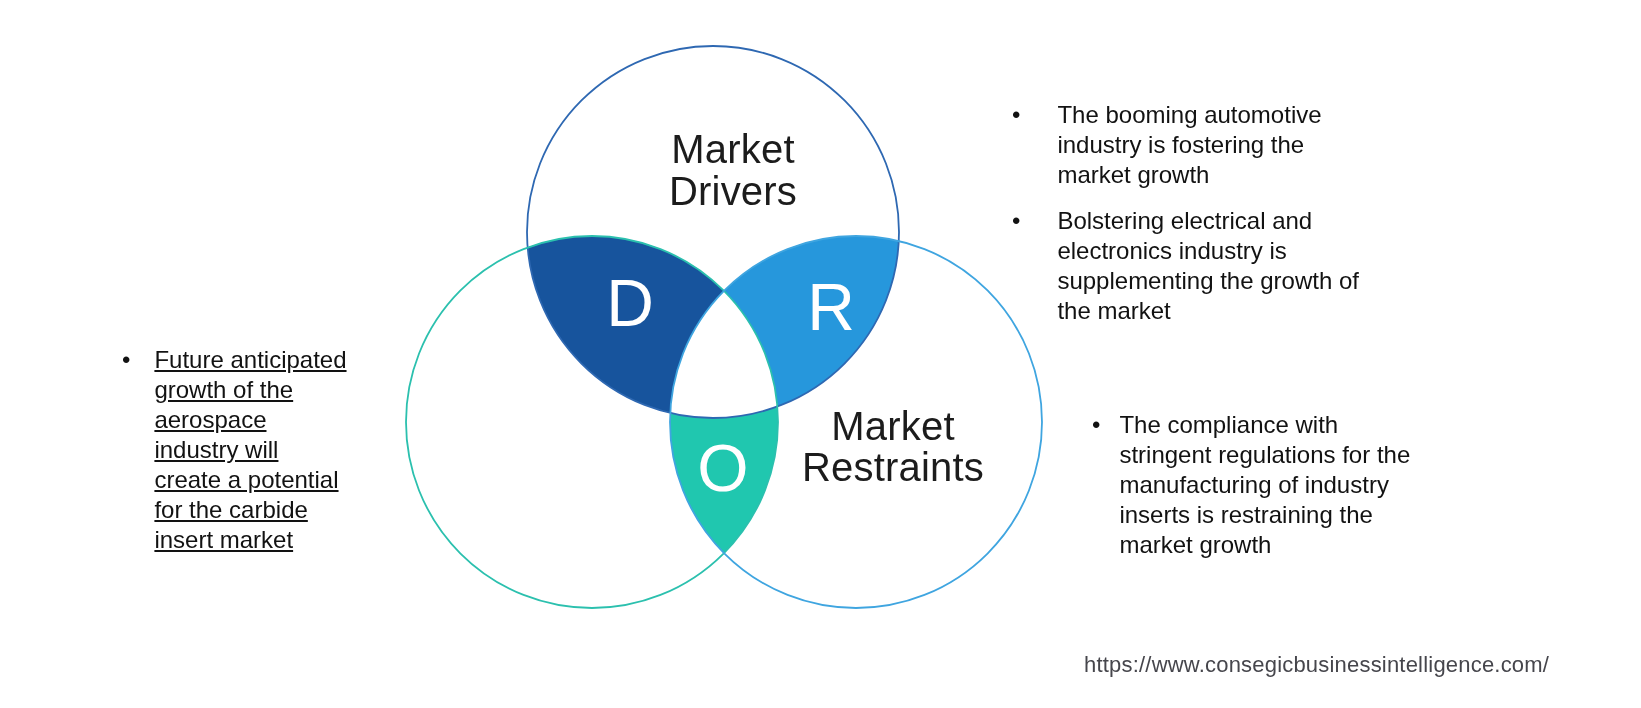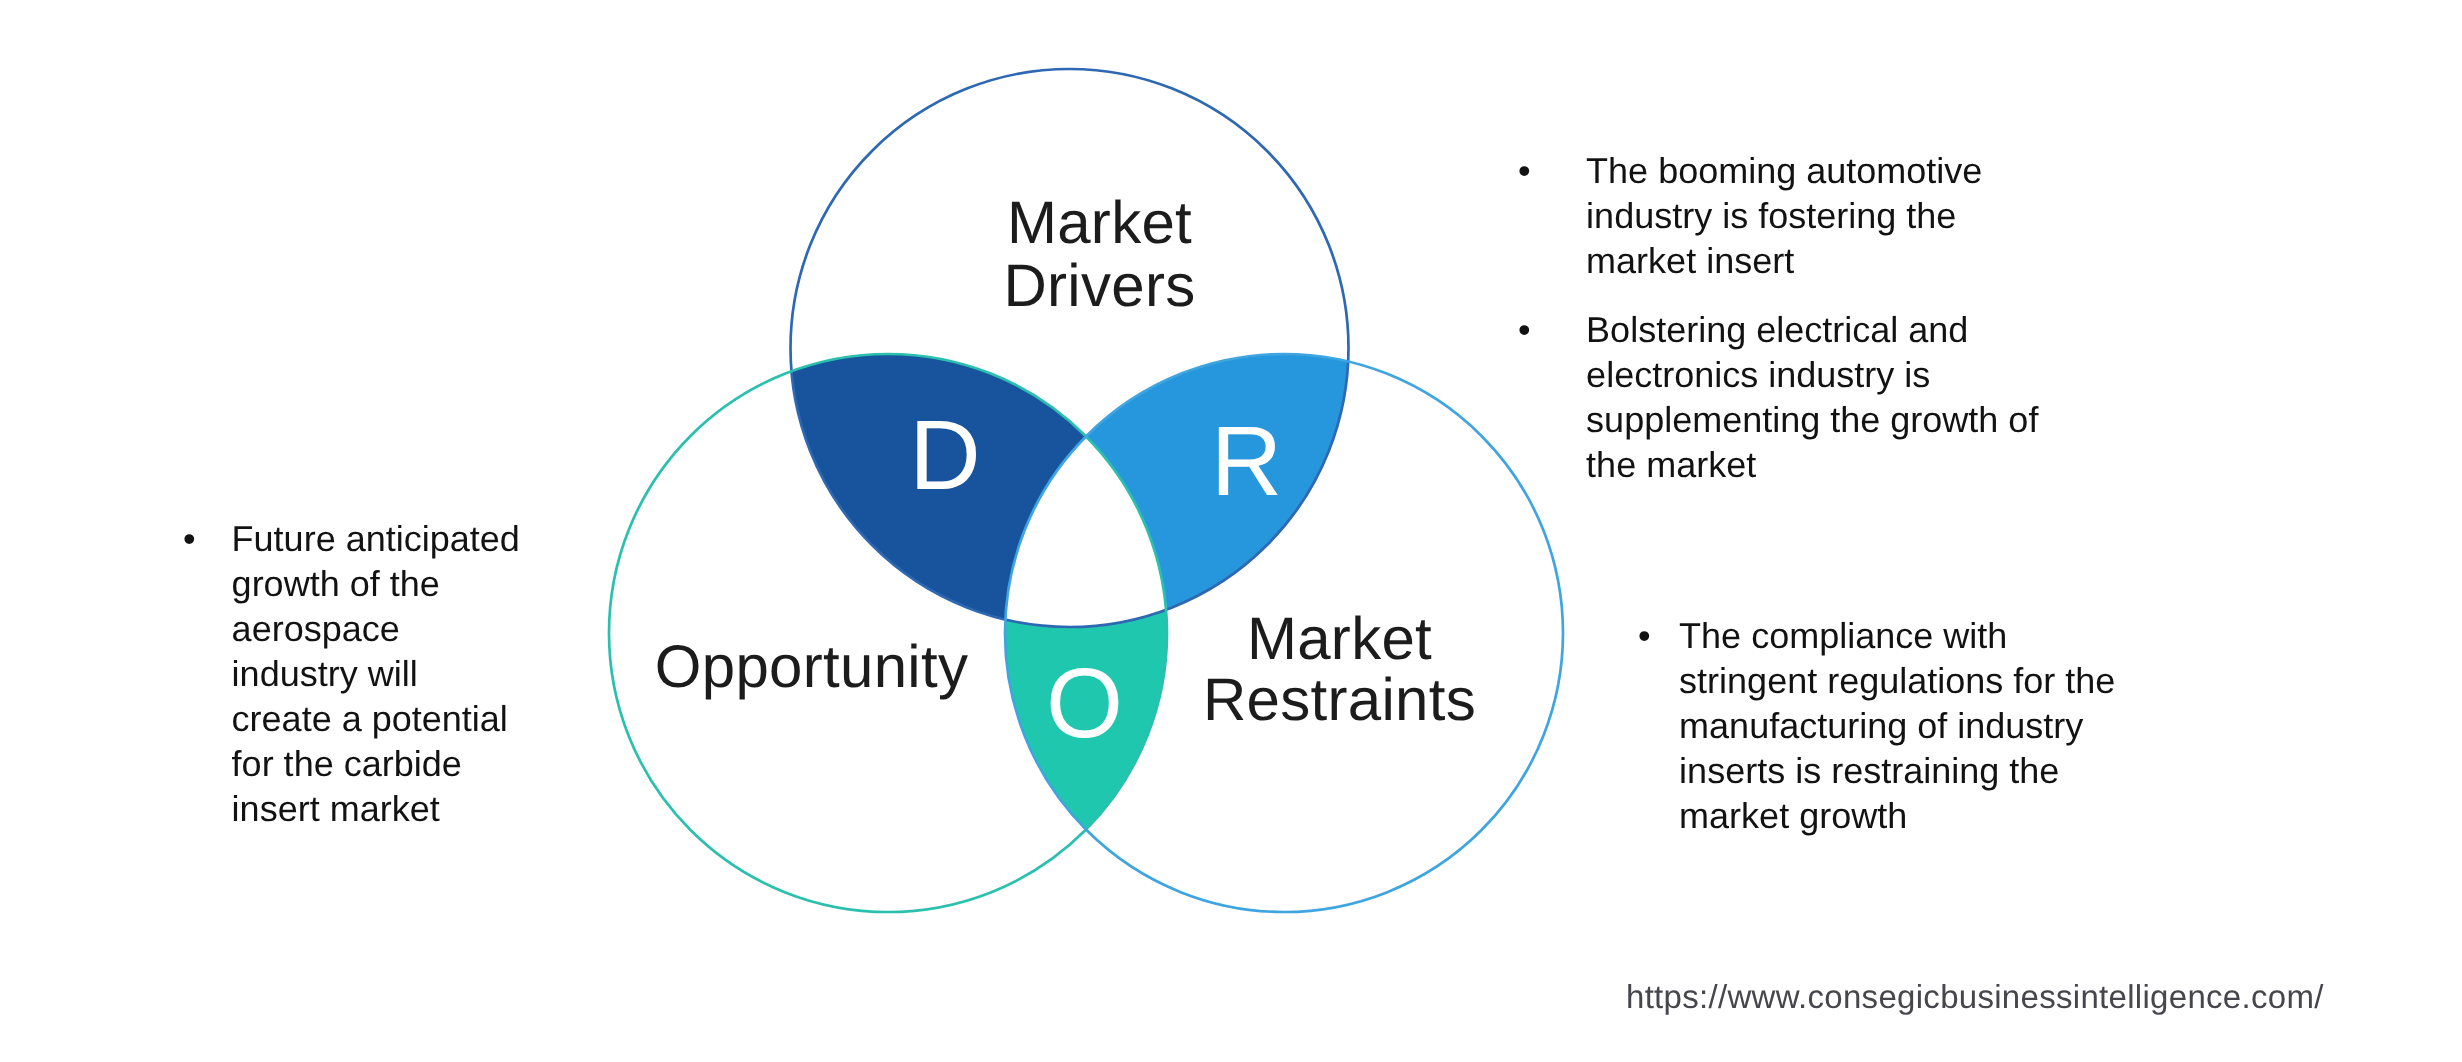--- a/index.html
+++ b/index.html
@@ -42,21 +42,21 @@
     font-weight: 400;
   }
   .note .bullet {
     flex: 0 0 auto;
     font-size: 24px;
     line-height: 30px;
   }
   .note .note-text { white-space: pre-line; }
 
   .note-left        { left: 122px;  top: 345px; }
-  .note-left .note-text        { margin-left: 24px; }
+  .note-left .note-text        { margin-left: 24px; text-decoration: underline; }
   .note-driver-1    { left: 1012px; top: 100px; }
   .note-driver-1 .note-text    { margin-left: 37px; }
   .note-driver-2    { left: 1012px; top: 206px; }
   .note-driver-2 .note-text    { margin-left: 37px; }
   .note-restraint   { left: 1092px; top: 410px; }
   .note-restraint .note-text   { margin-left: 19px; }
 
   .label-drivers    { left: 733px; top: 128px; }
   .label-opportunity{ left: 541px; top: 424px; }
   .label-restraints { left: 893px; top: 406px; line-height: 41px; }
@@ -113,21 +113,20 @@
       <circle cx="592" cy="422" r="186" mask="url(#not-top)" fill="#20C7AF"></circle>
     </g>
 
     <circle cx="713" cy="232" r="186" fill="none" stroke-width="1.8" stroke="#2E68B2"></circle>
     <circle cx="592" cy="422" r="186" fill="none" stroke-width="1.8" stroke="#2BC0AE"></circle>
     <circle cx="856" cy="422" r="186" fill="none" stroke-width="1.8" stroke="#3FA5E0"></circle>
   </svg>
 
   <div class="circle-label label-drivers">Market
 Drivers</div>
-  <div class="circle-label label-opportunity">Opportunity</div>
   <div class="circle-label label-restraints">Market
 Restraints</div>
 
   <div class="region-letter letter-d">D</div>
   <div class="region-letter letter-r">R</div>
   <div class="region-letter letter-o">O</div>
 
   <div class="note note-left">
     <span class="bullet">•</span>
     <span class="note-text">Future anticipated
@@ -136,21 +135,21 @@
 industry will
 create a potential
 for the carbide
 insert market</span>
   </div>
 
   <div class="note note-driver-1">
     <span class="bullet">•</span>
     <span class="note-text">The booming automotive
 industry is fostering the
-market insert</span>
+market growth</span>
   </div>
 
   <div class="note note-driver-2">
     <span class="bullet">•</span>
     <span class="note-text">Bolstering electrical and
 electronics industry is
 supplementing the growth of
 the market</span>
   </div>
 

